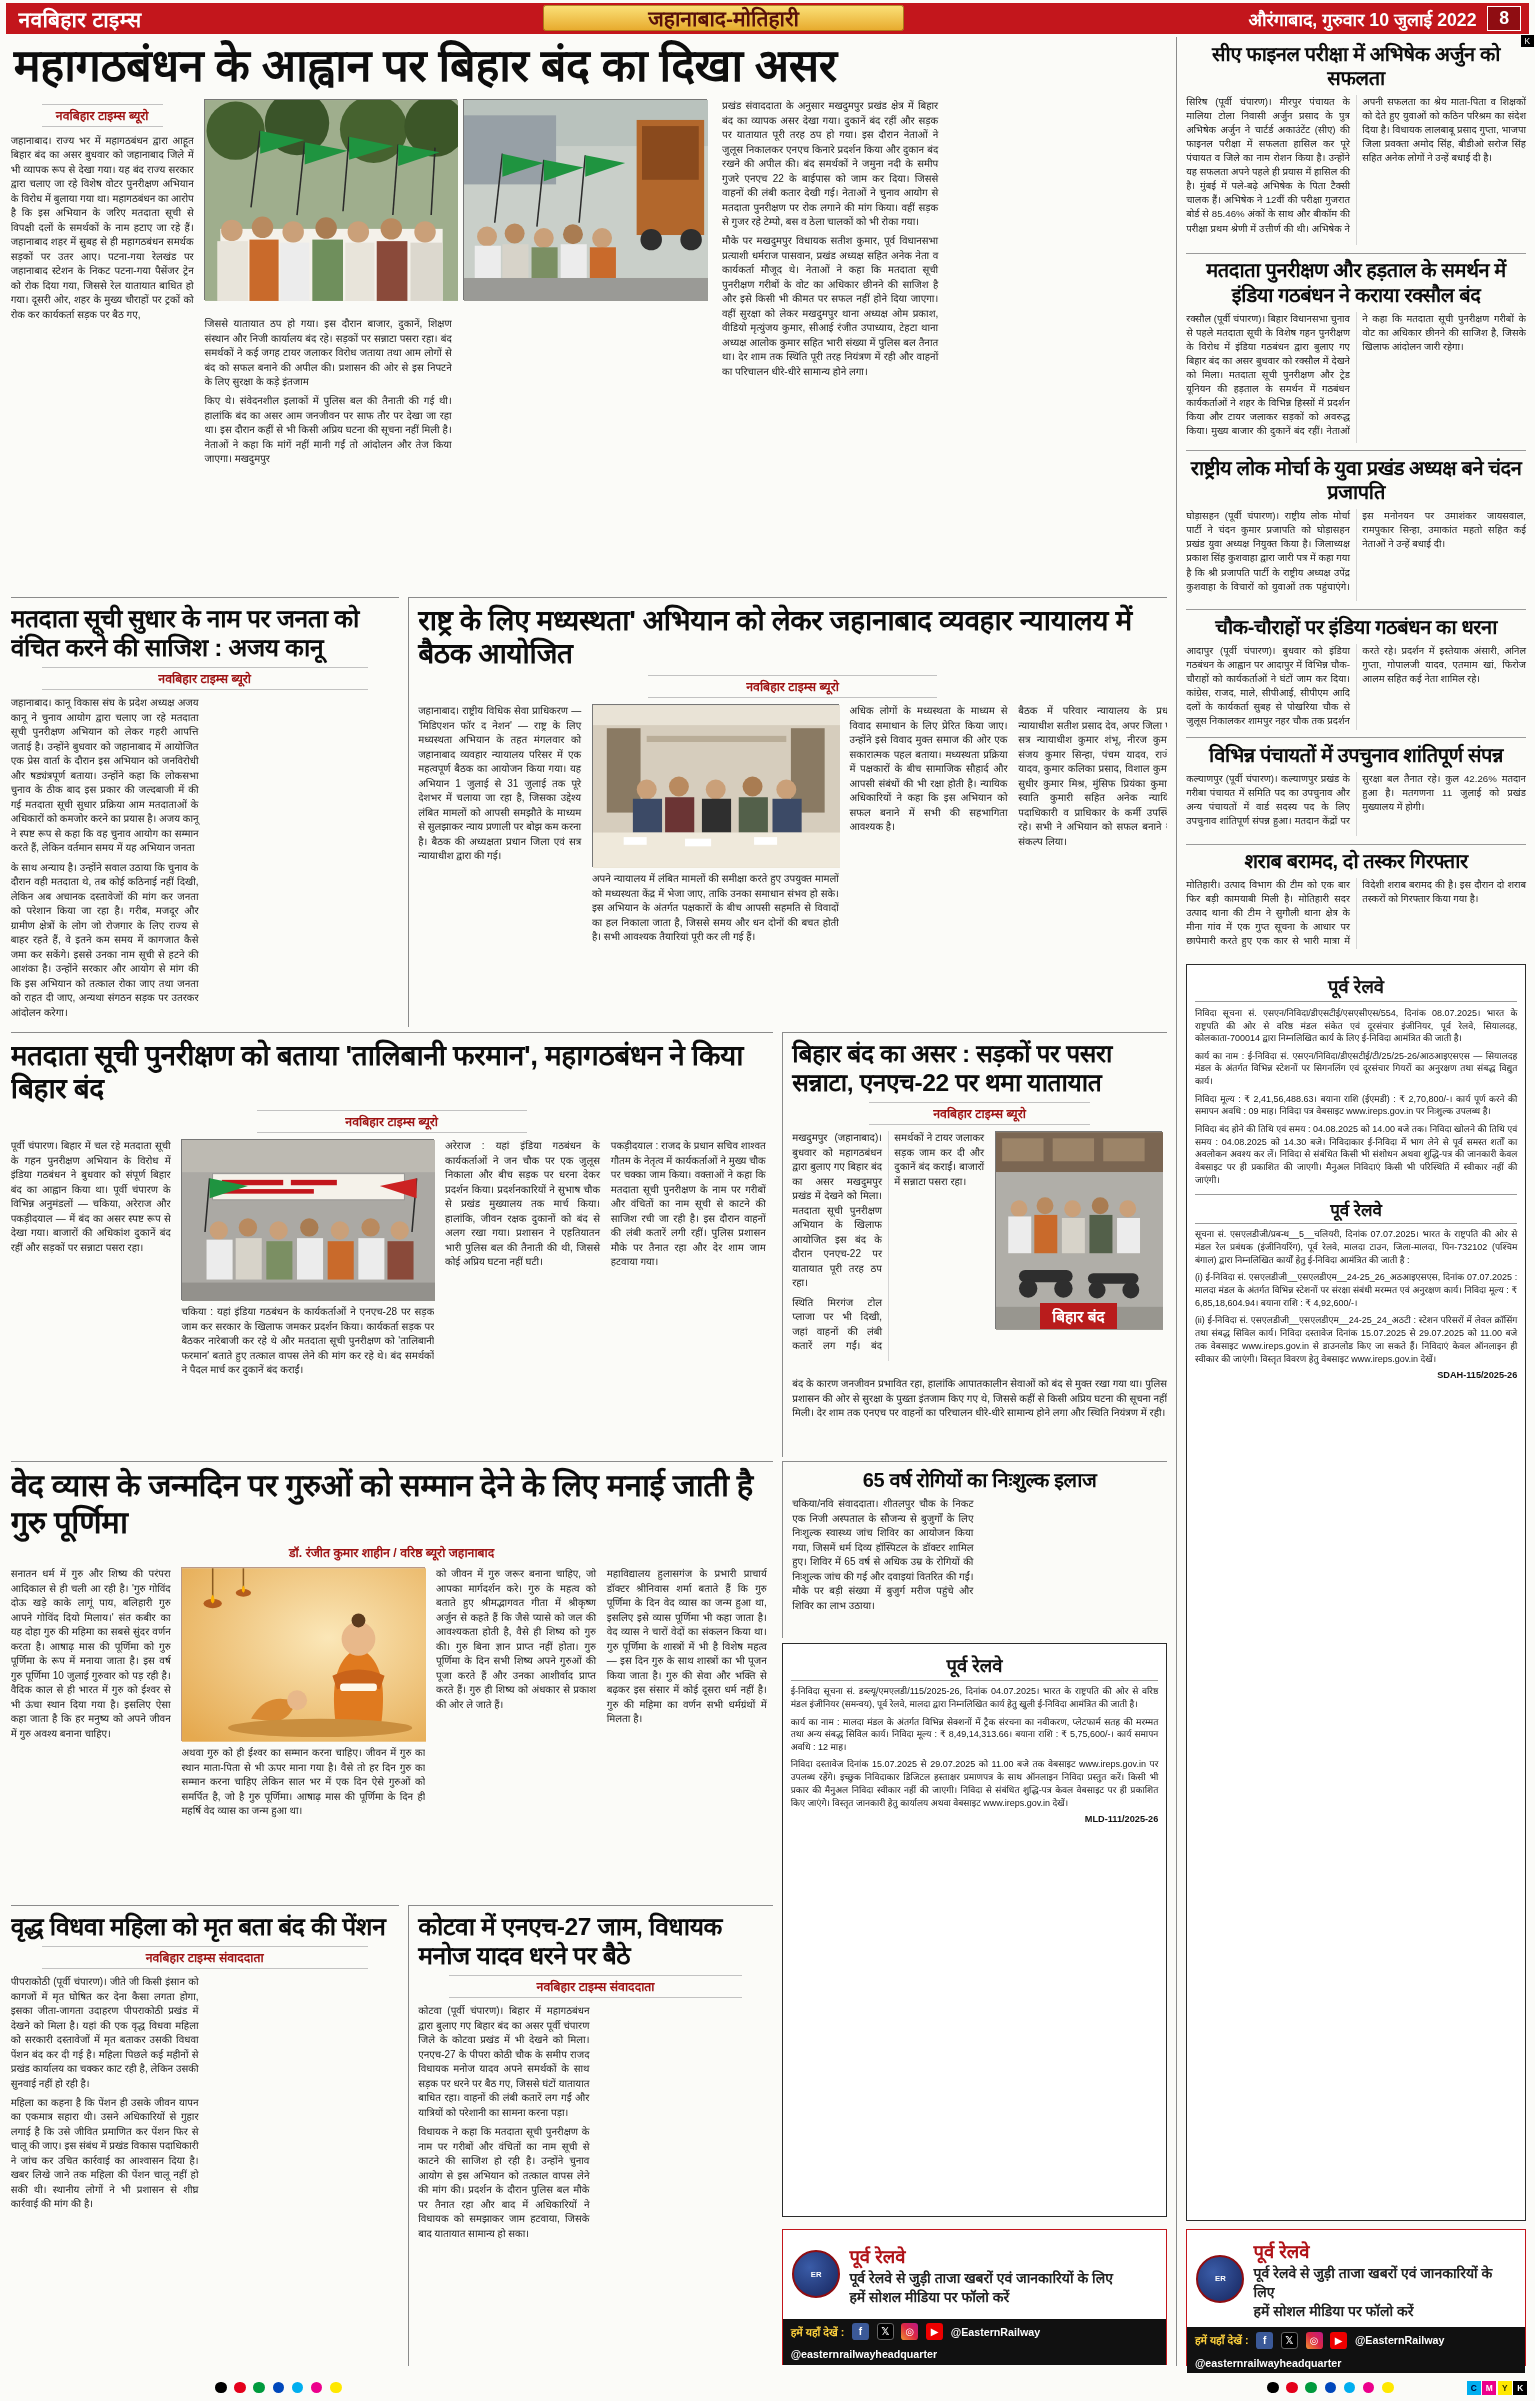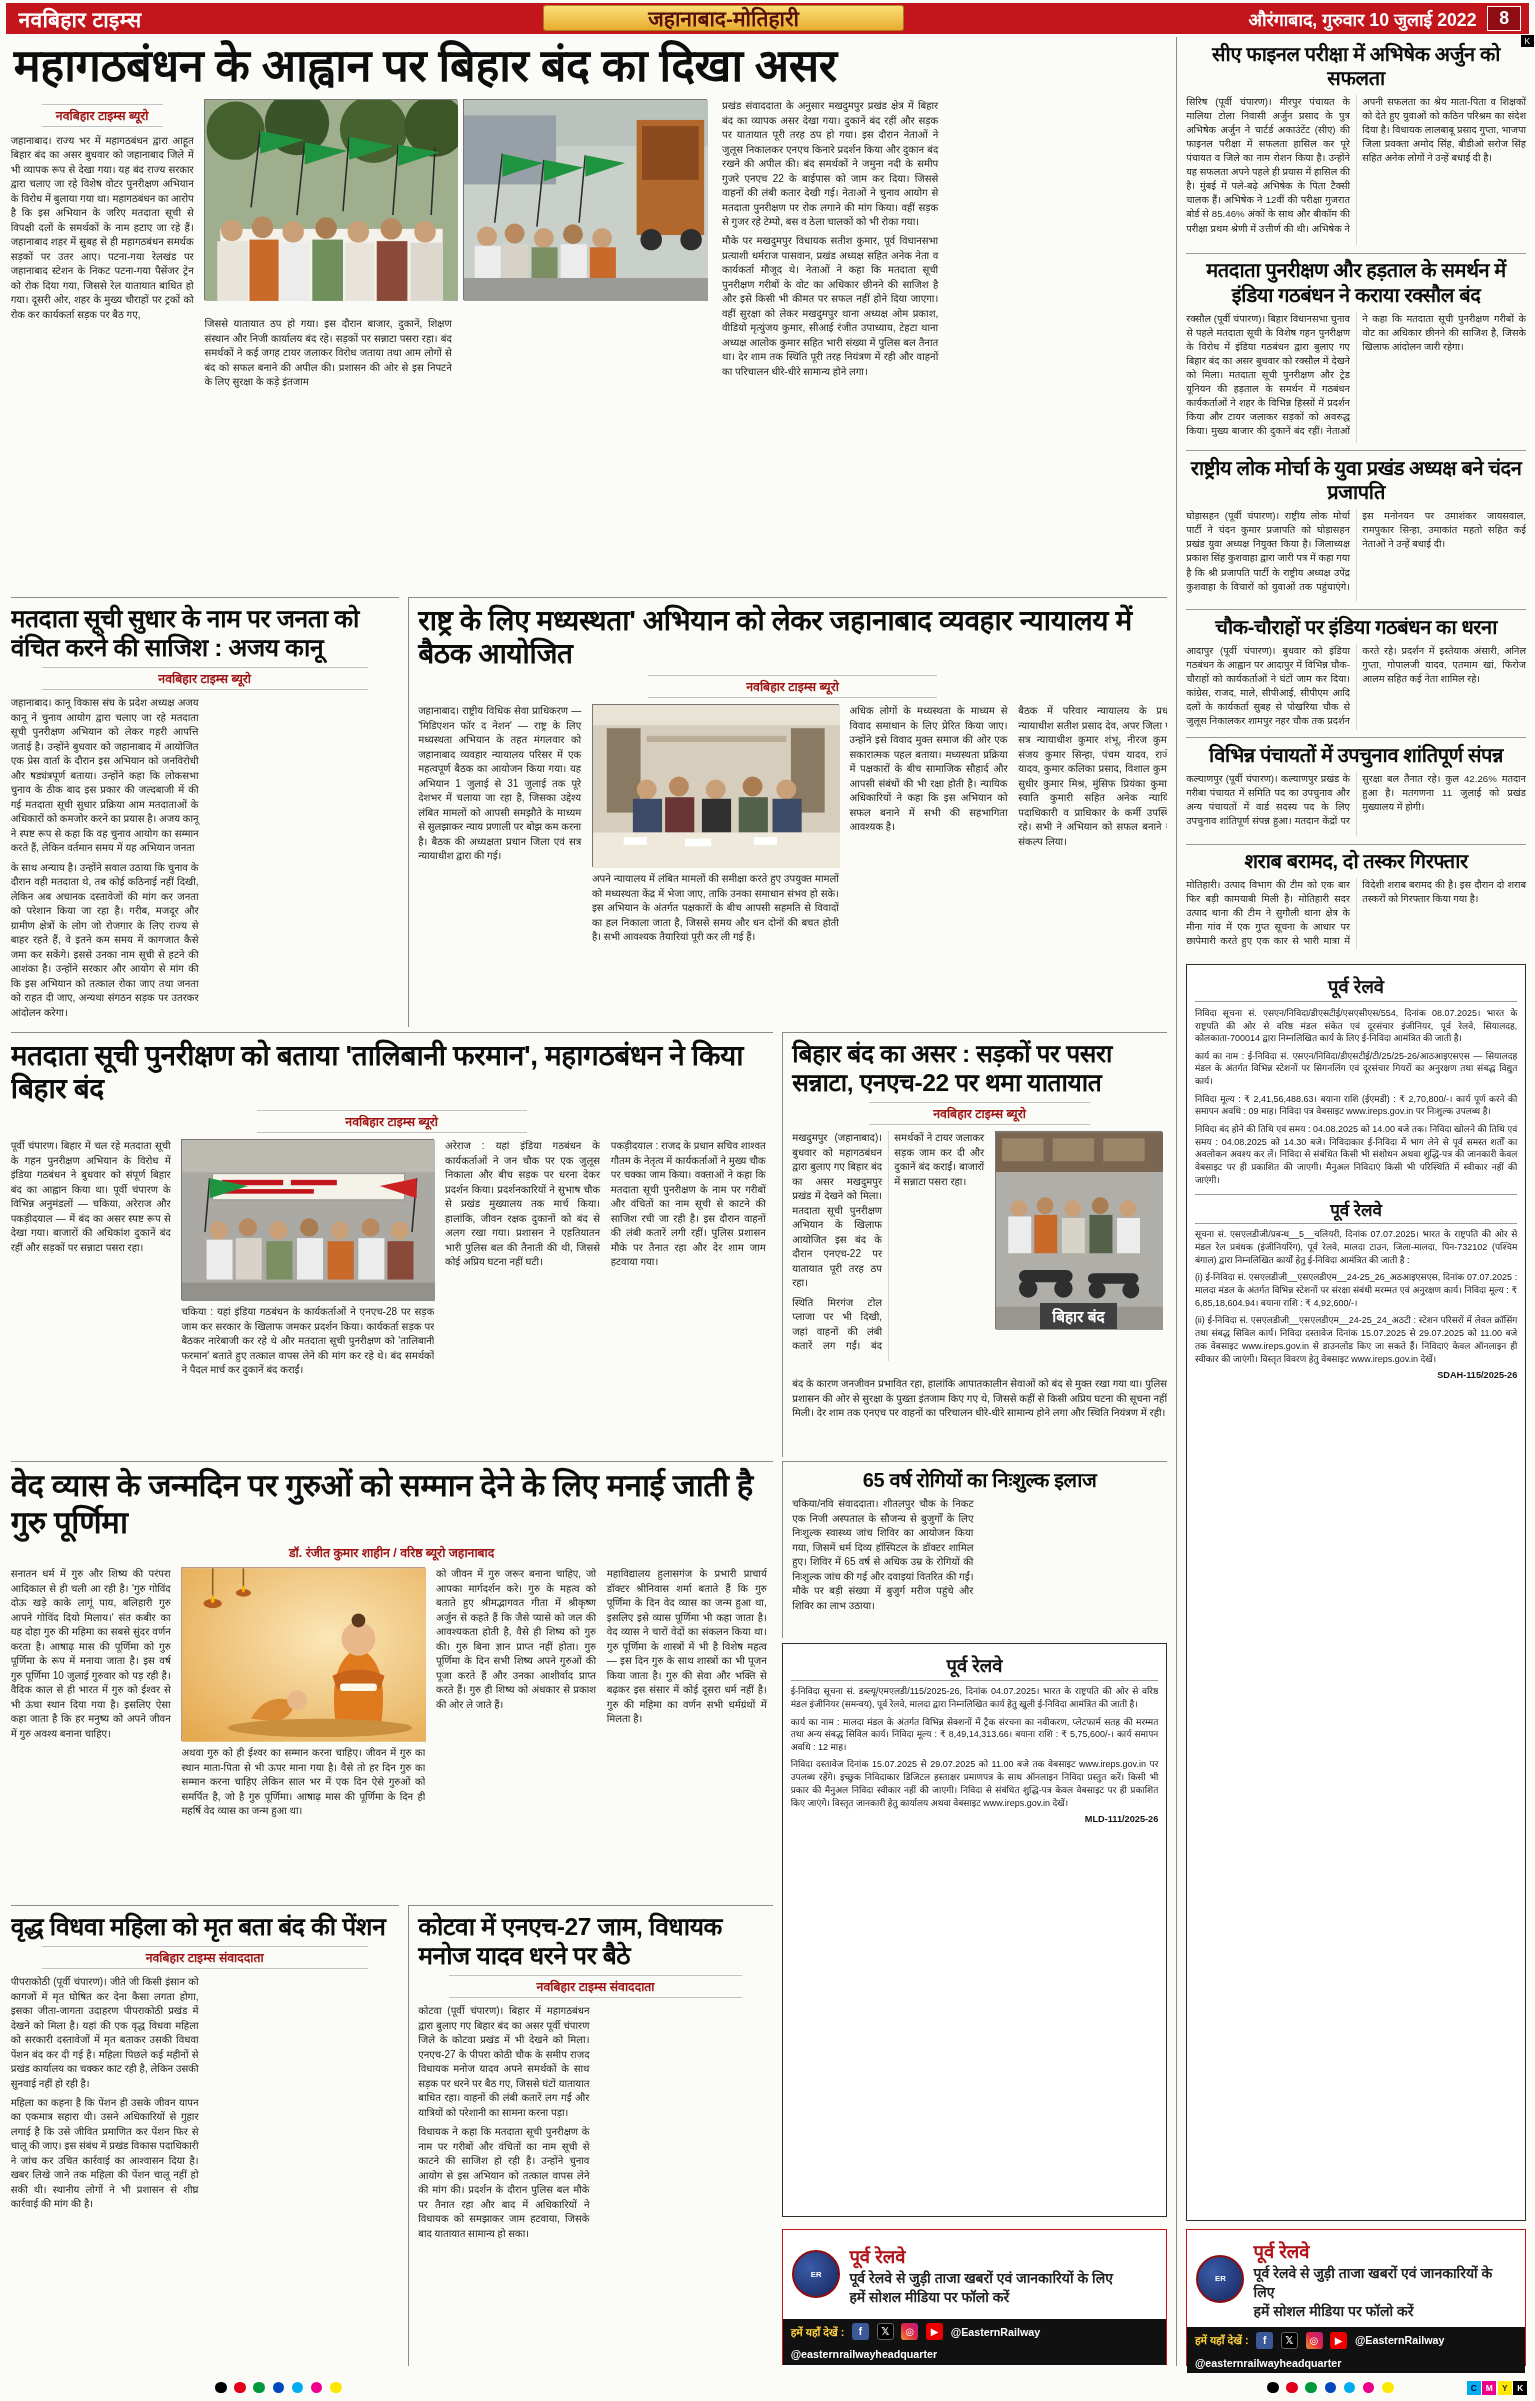--- a/index.html
+++ b/index.html
@@ -23,21 +23,21 @@
 .hl-sm{font-size:20px;line-height:1.22}
 .byline{color:#9e1313;font-weight:bold;text-align:center;font-size:12.3px;padding:2.3px 0;border-top:0.8px solid #c2c2c2;border-bottom:0.8px solid #c2c2c2;margin:4.6px 31px 6.1px}
 .body{font-size:10px;line-height:1.45;text-align:justify;color:#1b1b1b}
 .body p{margin-bottom:4.6px}
 .cols-2{column-count:2;column-gap:12.3px;column-rule:0.8px solid #d5d5d5;column-fill:auto;height:100%}
 .bt{border-top:1.2px solid #8b8b8b;padding-top:6.1px}
 .bl{border-left:0.8px solid #8b8b8b;padding-left:9.2px}
 .flexrow{display:flex;gap:10.7px}
 .col{flex:none}
 .photo{background:#ccc;border:0.8px solid #777;display:block}
-.chip{display:inline-block;background:#404040;color:#fff;font-weight:bold;font-size:15.4px;padding:2.3px 12.3px}
+.chip{display:inline-block;background:#b91c1c;color:#fff;font-weight:bold;font-size:15.4px;padding:2.3px 12.3px}
 
 .lead{left:10.7px;top:37px;width:1156px;height:557px}
 .lead .hl-xl{margin:1.5px 3.1px 7.7px}
 .lead-body{display:flex;gap:10.7px;height:488px}
 .lead-c1{width:183px}
 .lead-mid{width:507px;display:flex;flex-direction:column;gap:17px}
 .lead-photos{display:flex;gap:6.1px}
 .lead-under{flex:1}
 .lead-right{flex:1}
 
@@ -178,20 +178,21 @@
                 <rect x="88" y="192" width="34" height="70" fill="#7b8f63"></rect>
                 <rect x="126" y="188" width="34" height="74" fill="#ececec"></rect>
                 <rect x="164" y="192" width="34" height="70" fill="#c96a2b"></rect>
               </g>
             <rect x="0" y="232" width="318" height="30" fill="#9a9a96"></rect>
           </svg>
         </div>
       </div>
       <div class="lead-under cols-2 body">
         <p>जिससे यातायात ठप हो गया। इस दौरान बाजार, दुकानें, शिक्षण संस्थान और निजी कार्यालय बंद रहे। सड़कों पर सन्नाटा पसरा रहा। बंद समर्थकों ने कई जगह टायर जलाकर विरोध जताया तथा आम लोगों से बंद को सफल बनाने की अपील की। प्रशासन की ओर से इस निपटने के लिए सुरक्षा के कड़े इंतजाम</p>
+        <p>किए थे। संवेदनशील इलाकों में पुलिस बल की तैनाती की गई थी। हालांकि बंद का असर आम जनजीवन पर साफ तौर पर देखा जा रहा था। इस दौरान कहीं से भी किसी अप्रिय घटना की सूचना नहीं मिली है। नेताओं ने कहा कि मांगें नहीं मानी गईं तो आंदोलन और तेज किया जाएगा। मखदुमपुर</p>
       </div>
     </div>
     <div class="col lead-right cols-2 body">
       <p>प्रखंड संवाददाता के अनुसार मखदुमपुर प्रखंड क्षेत्र में बिहार बंद का व्यापक असर देखा गया। दुकानें बंद रहीं और सड़क पर यातायात पूरी तरह ठप हो गया। इस दौरान नेताओं ने जुलूस निकालकर एनएच किनारे प्रदर्शन किया और दुकान बंद रखने की अपील की। बंद समर्थकों ने जमुना नदी के समीप गुजरे एनएच 22 के बाईपास को जाम कर दिया। जिससे वाहनों की लंबी कतार देखी गई। नेताओं ने चुनाव आयोग से मतदाता पुनरीक्षण पर रोक लगाने की मांग किया। वहीं सड़क से गुजर रहे टेम्पो, बस व ठेला चालकों को भी रोका गया।</p>
       <p>मौके पर मखदुमपुर विधायक सतीश कुमार, पूर्व विधानसभा प्रत्याशी धर्मराज पासवान, प्रखंड अध्यक्ष सहित अनेक नेता व कार्यकर्ता मौजूद थे। नेताओं ने कहा कि मतदाता सूची पुनरीक्षण गरीबों के वोट का अधिकार छीनने की साजिश है और इसे किसी भी कीमत पर सफल नहीं होने दिया जाएगा। वहीं सुरक्षा को लेकर मखदुमपुर थाना अध्यक्ष ओम प्रकाश, वीडियो मृत्युंजय कुमार, सीआई रंजीत उपाध्याय, टेहटा थाना अध्यक्ष आलोक कुमार सहित भारी संख्या में पुलिस बल तैनात था। देर शाम तक स्थिति पूरी तरह नियंत्रण में रही और वाहनों का परिचालन धीरे-धीरे सामान्य होने लगा।</p>
     </div>
   </div>
 </section>
 
 <aside class="abs rail">

